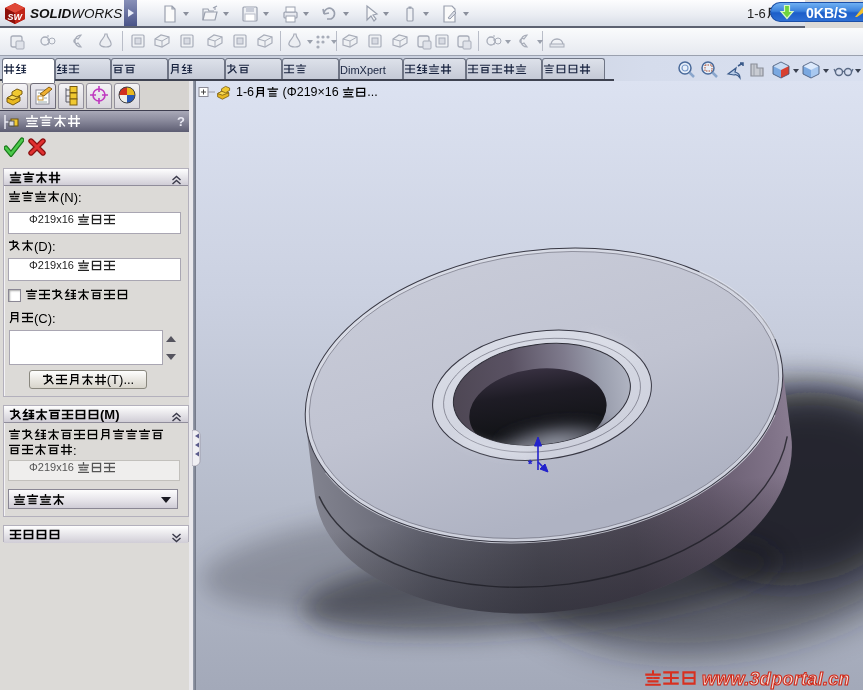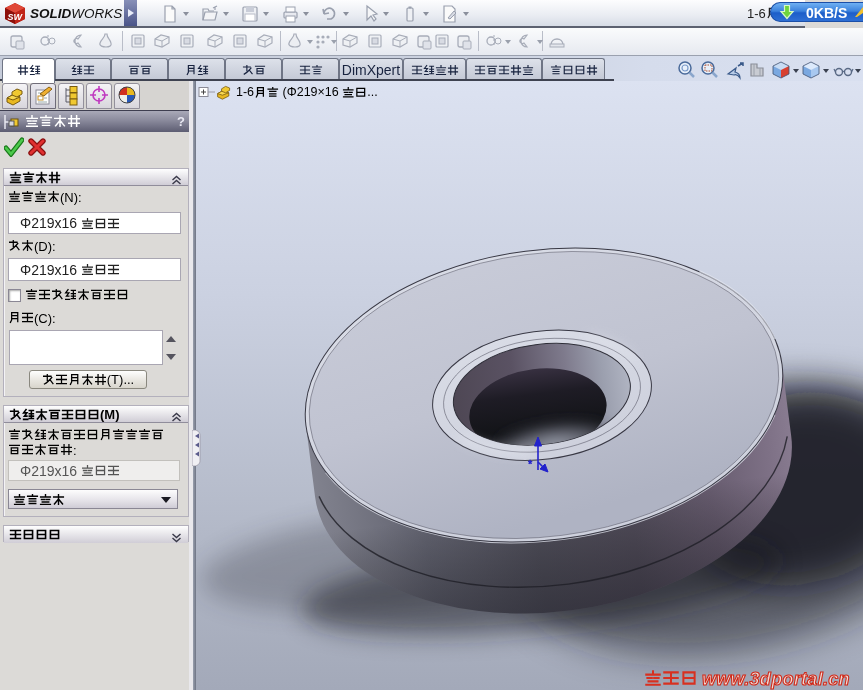--- a/index.html
+++ b/index.html
@@ -1,31 +1,31 @@
 <!DOCTYPE html>
 <html><head><meta charset="utf-8"><style>
 *{margin:0;padding:0;box-sizing:border-box}
 html,body{width:863px;height:690px;overflow:hidden;font-family:"Liberation Sans",sans-serif;}
 .abs{position:absolute}
 .hz svg,svg.hz{display:inline-block}
 body{position:relative;background:#dcdad7}
 #row1{position:absolute;left:0;top:0;width:805px;height:28px;background:linear-gradient(#fdfdfe,#e9ecf2 60%,#d7dce6);border-bottom:2px solid #5c6170}
 #row2{position:absolute;left:0;top:28px;width:863px;height:27px;background:linear-gradient(#fafbfc,#e6e9f0)}
 #row3{position:absolute;left:0;top:55px;width:863px;height:26px;background:linear-gradient(90deg,#c6ccda 0,#cbd1df 55%,#d5dcec 75%,#d9e0f0 100%);border-top:1px solid #9ba1af}
-.tab{position:absolute;top:2px;height:23px;background:linear-gradient(#dde1ea,#c2c7d4);border:1px solid #6f7585;border-bottom:none;border-radius:3px 3px 0 0;text-align:center;font-size:14px;color:#18233f;line-height:22px}
+.tab{position:absolute;top:2px;height:23px;background:linear-gradient(#dde1ea,#c2c7d4);border:1px solid #6f7585;border-bottom:none;border-radius:3px 3px 0 0;font-size:11px;color:#18233f;line-height:22px}
 .tabactive{background:#fff;height:25px;z-index:3}
 #tabline{position:absolute;left:0;top:79px;width:614px;height:2px;background:#3e4250;z-index:2}
 #pmtabs{position:absolute;left:0;top:81px;width:193px;height:29px;background:#d6d4d1}
 .pmtab{position:absolute;top:2px;width:26px;height:26px;border:1px solid #93909b;border-radius:3px 3px 0 0;background:linear-gradient(#f5f4f6,#d8d6dc)}
 #pmtitle{position:absolute;left:0;top:110px;width:193px;height:22px;background:linear-gradient(#a9a9b8,#8a8a9c 45%,#5d5d72);border-top:1px solid #3e3e50;display:flex;align-items:center}
 #okrow{position:absolute;left:0;top:132px;width:193px;height:36px;background:#dcdad7}
 .gbox{position:absolute;left:3px;width:186px;border:1px solid #b3b0bc;background:#dcdad7;box-shadow:1px 1px 0 #f4f3f6 inset}
 .ghead{height:17px;background:linear-gradient(#fefefe,#d0cdd6);border-bottom:1px solid #908d9b;display:flex;align-items:center;padding-left:5px;position:relative}
 .lbl{position:absolute;left:8px;font-size:13px;color:#000}
-.inp{position:absolute;background:#fff;border:1px solid #a9a6b2;font-size:14px;color:#222;display:flex;align-items:center;padding-left:11px}
+.inp{position:absolute;background:#fff;border:1px solid #a9a6b2;font-size:11px;color:#222;display:flex;padding-left:20px}
 .chev{position:absolute;right:6px;top:3px}
 #panelgap{position:absolute;left:189px;top:81px;width:4px;height:609px;background:#e9e8ec}
 #seam{position:absolute;left:193px;top:81px;width:3px;height:609px;background:linear-gradient(90deg,#9aa0ae,#6e7484)}
 #vp{position:absolute;left:196px;top:81px;width:667px;height:609px;background:linear-gradient(#dce2f1 0,#cbd1e1 35%,#b2b8c7 75%,#a3a9b9 100%);overflow:hidden}
 </style></head><body>
 <svg width="0" height="0" style="position:absolute">
     <symbol id="g0" viewBox="0 0 16 16" overflow="visible">
       <path d="M2 3 H14 M2 8 H14 M2 13 H14 M8 3 V13" fill="none" stroke="currentColor" stroke-linecap="square"></path>
     </symbol>
     <symbol id="g1" viewBox="0 0 16 16" overflow="visible">

